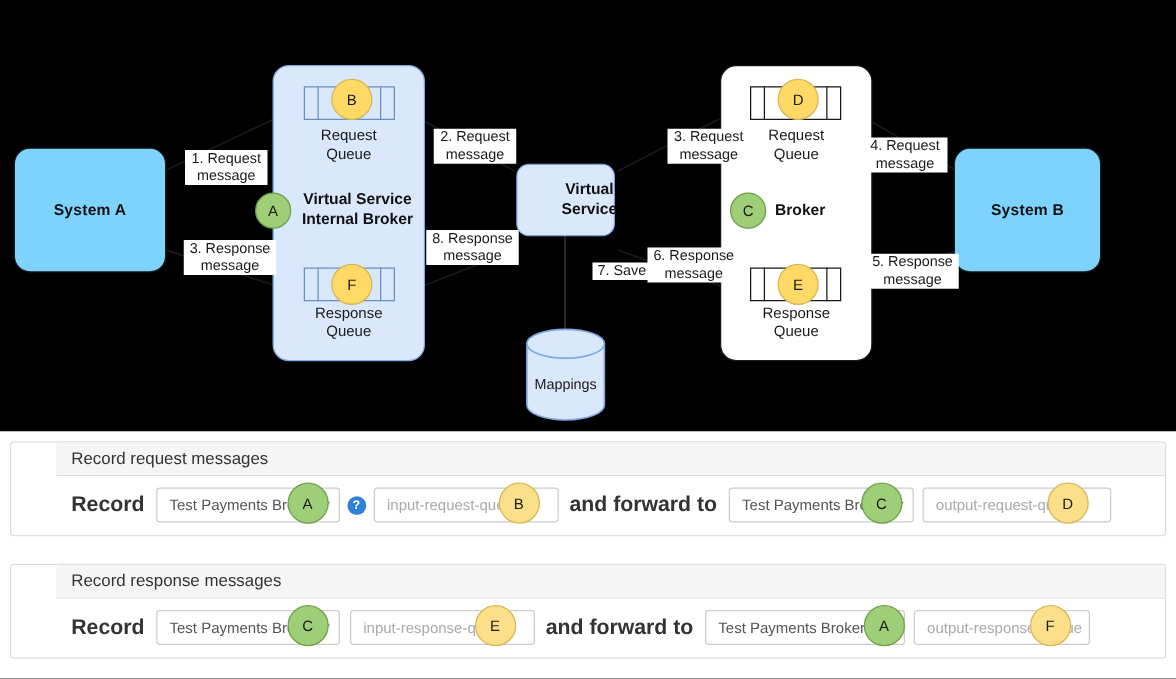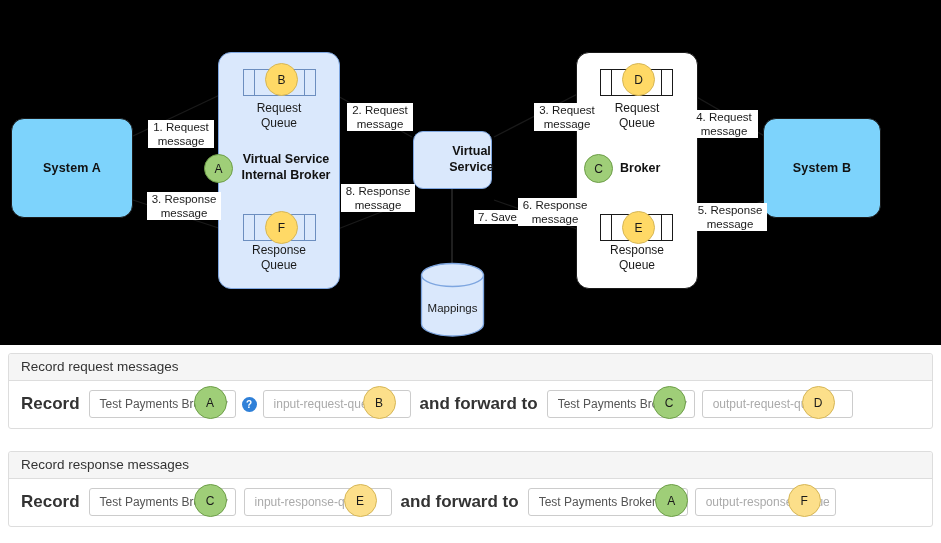--- a/index.html
+++ b/index.html
@@ -70,20 +70,21 @@
 
   
   #forms{
     position:absolute;left:0;top:345px;width:941px;height:198px;
     background:#ffffff;box-sizing:border-box;padding:8px 8px 0 8px;
   }
   .panel{
     position:relative;box-sizing:border-box;
     border:1px solid #dddddd;border-radius:3px;background:#ffffff;
     margin-bottom:10px;
+    padding-left:36px;
   }
   .panel-head{
     box-sizing:border-box;height:27px;line-height:26px;
     background:#f5f5f5;border-bottom:1px solid #dddddd;
     border-top-left-radius:3px;border-top-right-radius:3px;
     padding:0 12px;font-size:13.5px;color:#333333;
   }
   .panel-body{
     box-sizing:border-box;padding:9px 12px 11px 12px;
     display:flex;align-items:center;

